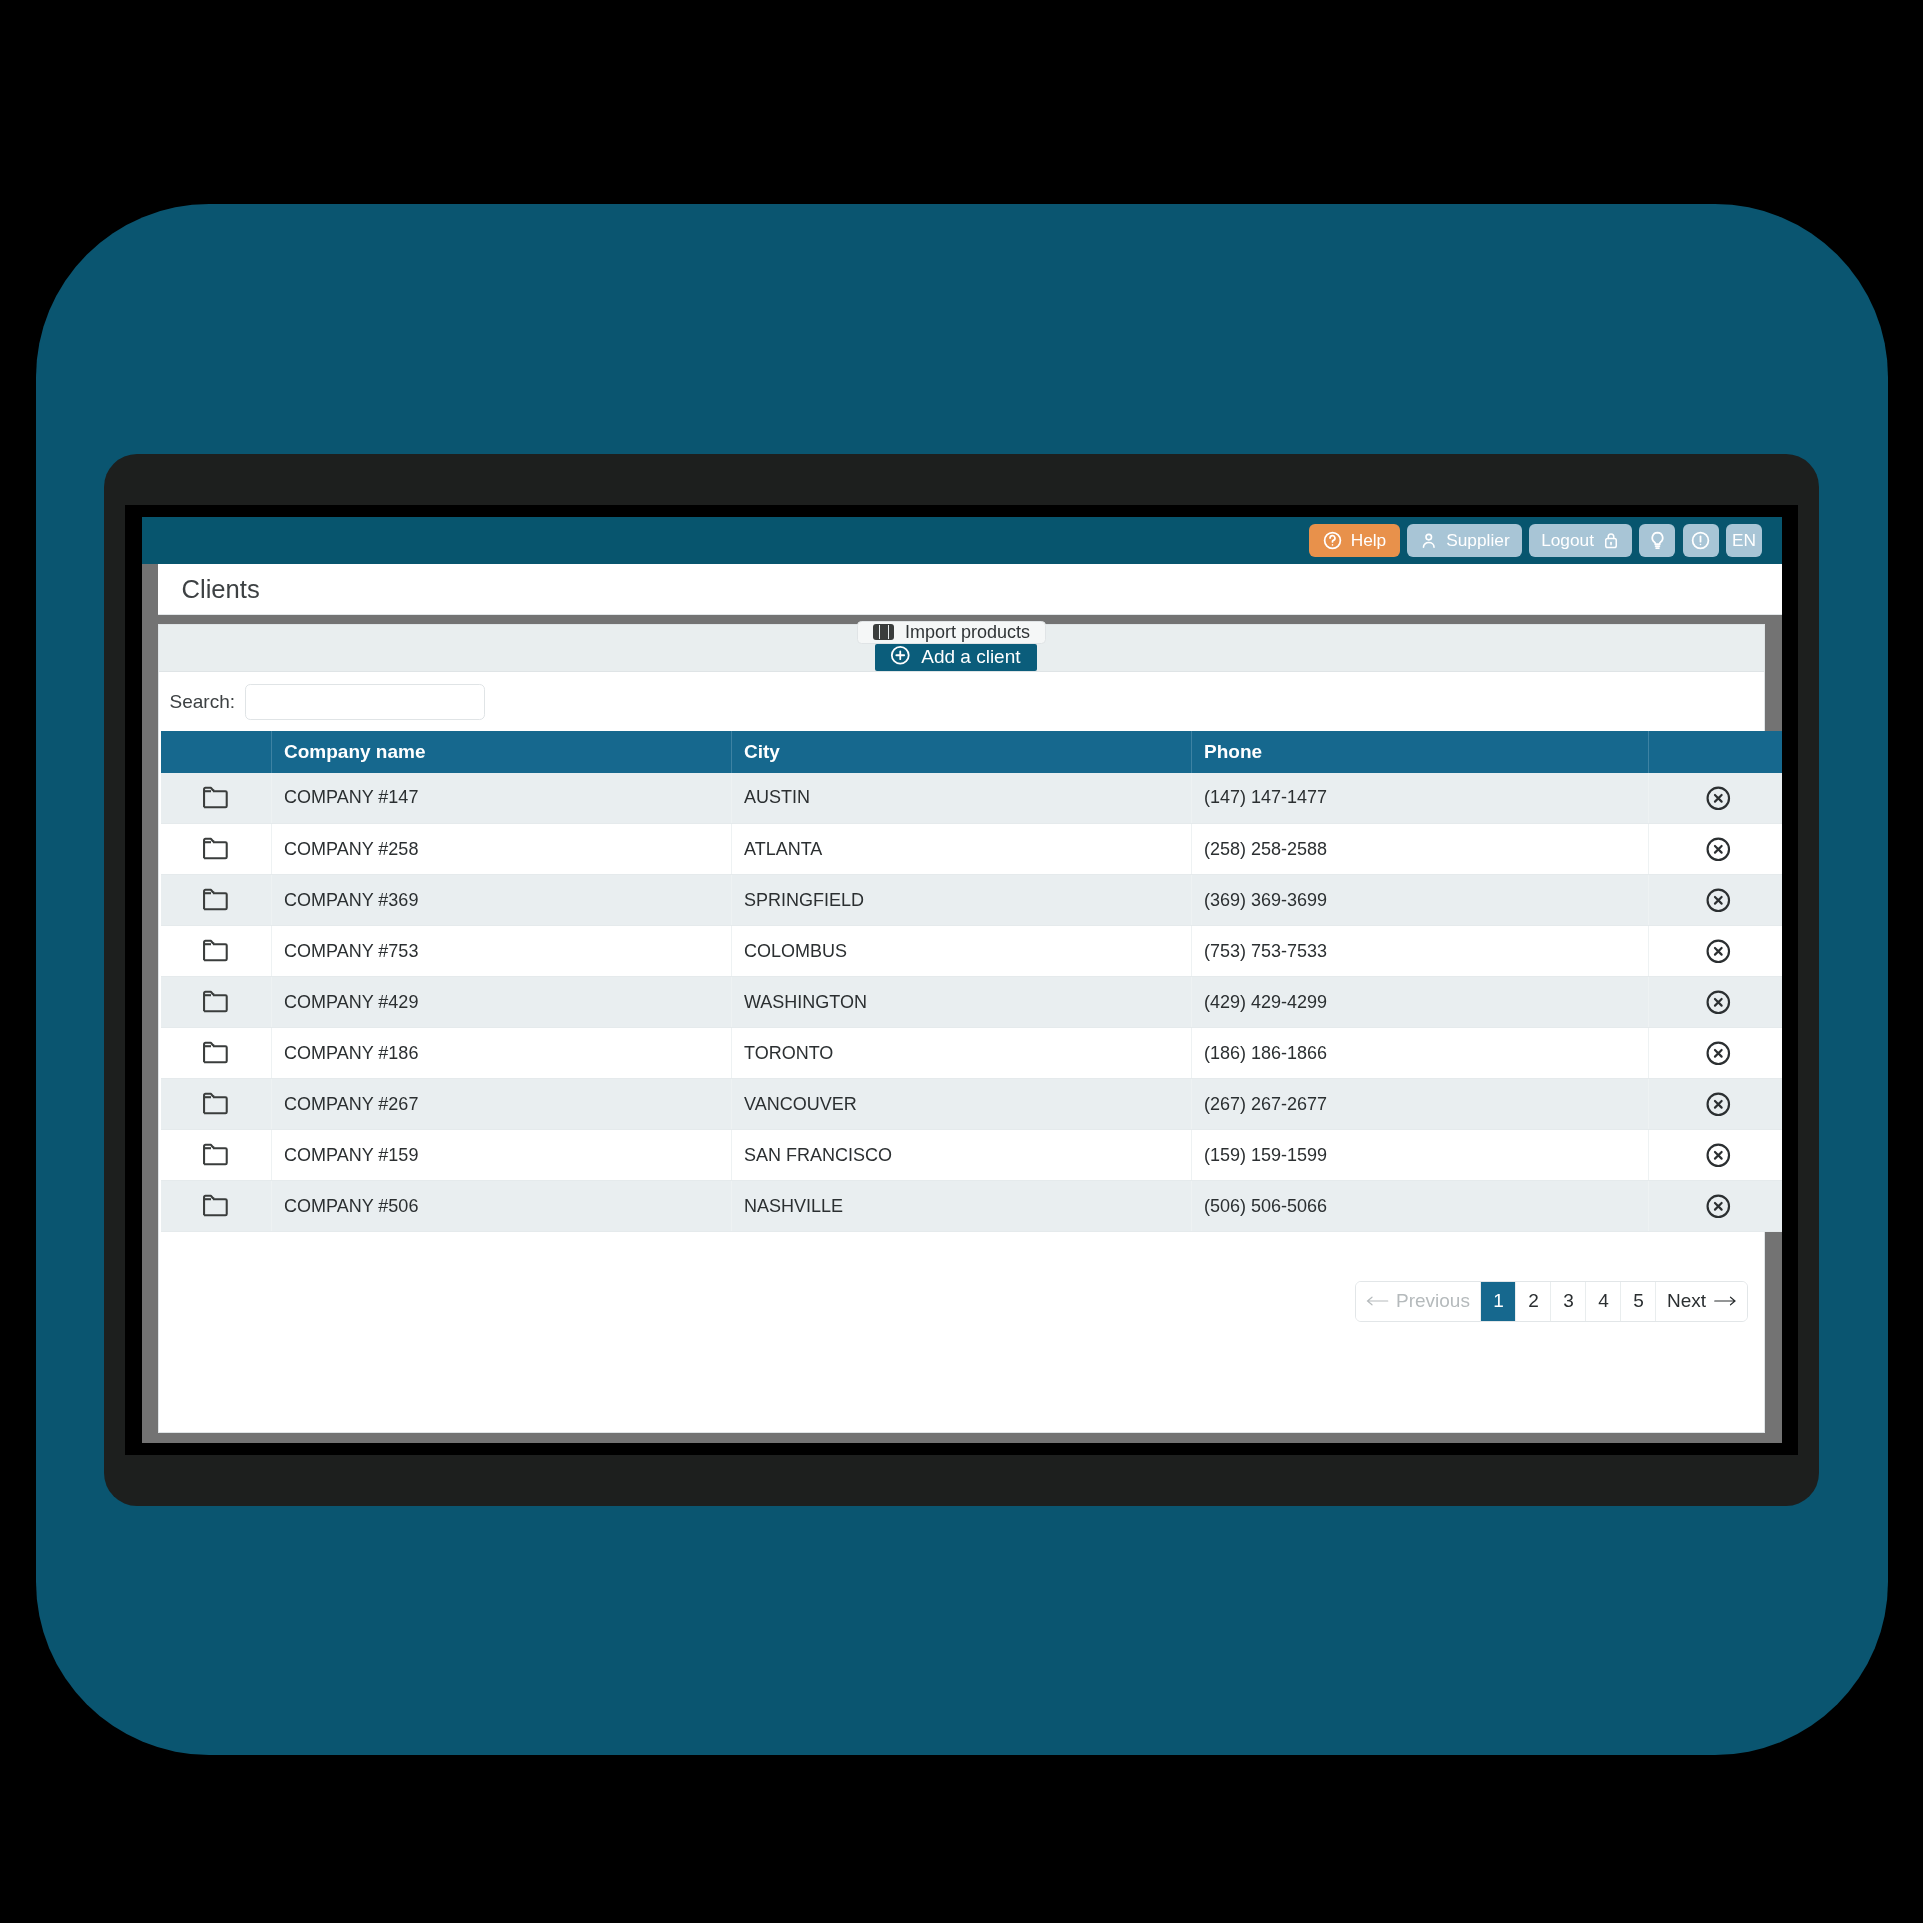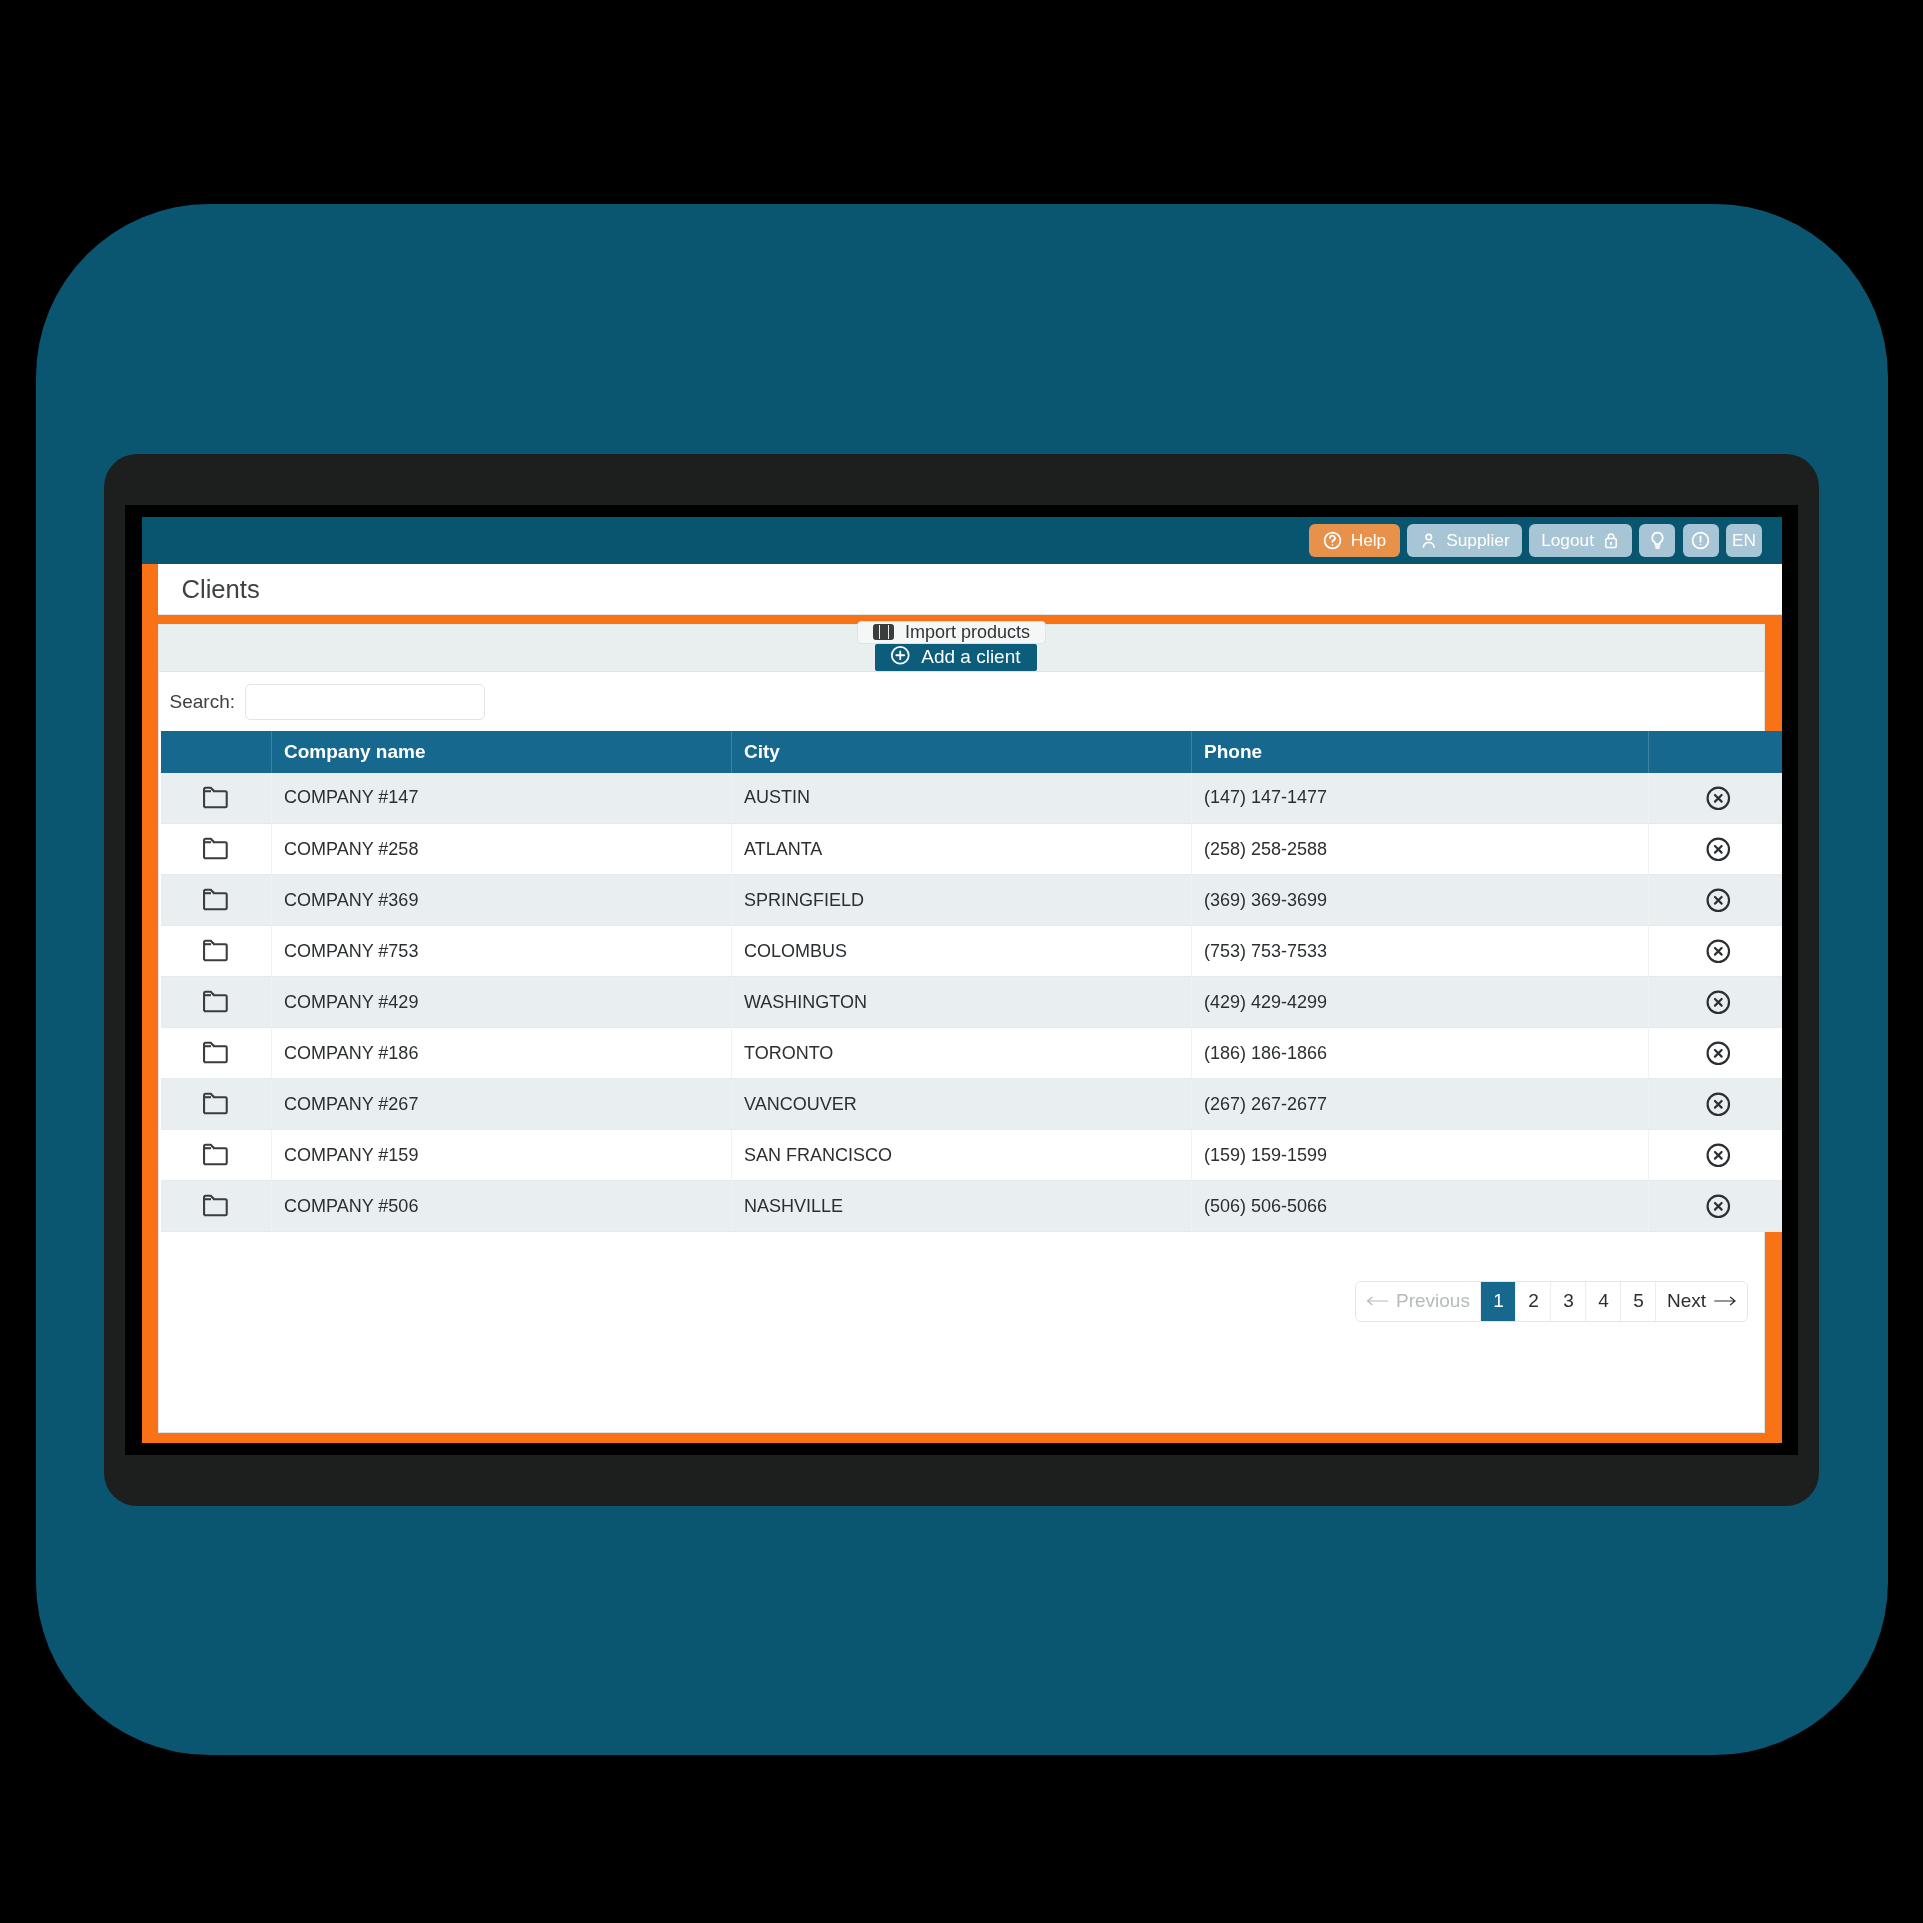--- a/index.html
+++ b/index.html
@@ -30,21 +30,21 @@
   .tablet-inner {
     position: absolute;
     left: 21px; top: 51px;
     width: 1673px; height: 950px;
     background: #000000;
   }
   .screen {
     position: absolute;
     left: 16.5px; top: 12px;
     width: 1640px; height: 926px;
-    background: #f97316;
+    background: #737373;
     overflow: hidden;
   }
 
   
   .topbar {
     height: 47px;
     background: #07556e;
     display: flex;
     align-items: center;
     justify-content: flex-end;

